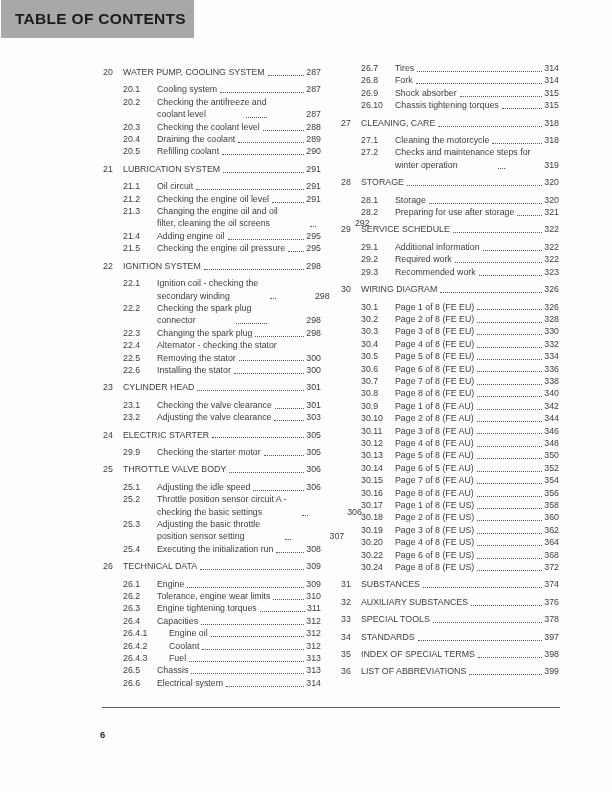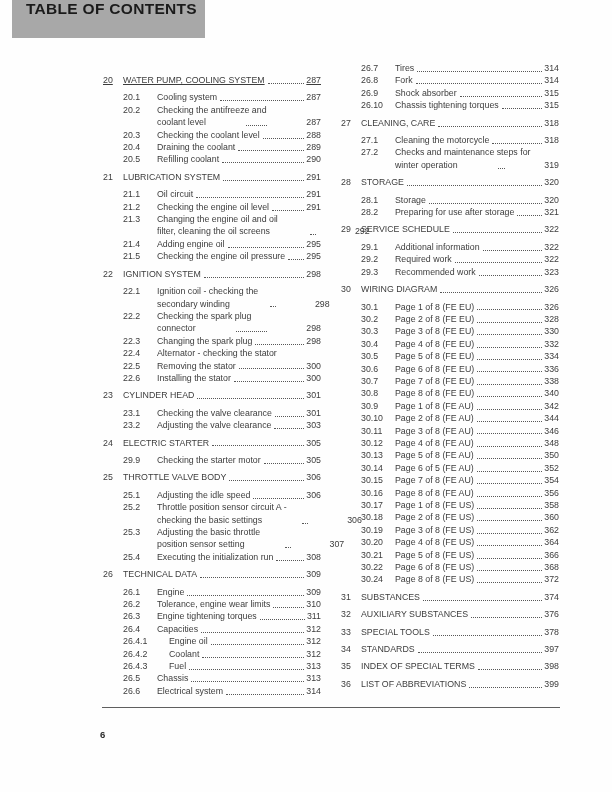--- a/index.html
+++ b/index.html
@@ -6,38 +6,38 @@
   .page {
     position:relative;
     width:612px; height:792px;
     background:#fefefe;
     font-family:"Liberation Sans", sans-serif;
     color:#3c3c3c;
     overflow:hidden;
   }
   
   .header-bar {
-    position:absolute; left:12px; top:0;
+    position:absolute; left:1px; top:0;
     width:193px; height:38px;
     background:#a8a8a8;
-    display:flex; 
+    display:flex; align-items:center;
   }
   .header-title {
     font-size:15.5px; font-weight:bold; color:#1a1a1a;
     padding-left:14px; letter-spacing:0.3px; white-space:nowrap;
   }
   
   .columns {
     position:absolute; left:103px; top:62px; width:456px;
     display:flex; gap:20px;
   }
   .col { width:218px; font-size:8.8px; line-height:12.4px; }
   .row { display:flex; align-items:baseline; }
   .row.chapter { margin:5px 0; }
-  .col > .row.chapter:first-child { margin-top:12px;text-decoration:underline; }
+  .col > .row.chapter:first-child { margin-top:4px; }
   .lvl1 .num { flex:0 0 20px; }
   .lvl2 { padding-left:20px; }
   .lvl2 .num { flex:0 0 34px; }
   .lvl3 { padding-left:20px; }
   .lvl3 .num { flex:0 0 46px; }
   .cont.lvl2 { padding-left:54px;gap:37px; }
   .text { white-space:nowrap; }
   .leader {
     flex:1 1 auto; min-width:6px;
     border-bottom:1.5px dotted #575757;
@@ -524,26 +524,20 @@
           <span class="leader"></span>
           <span class="page-no">362</span>
         </div>
         <div class="row lvl2">
           <span class="num">30.20</span>
           <span class="text">Page 4 of 8 (FE US)</span>
           <span class="leader"></span>
           <span class="page-no">364</span>
         </div>
         <div class="row lvl2">
-          <span class="num">30.21</span>
-          <span class="text">Page 5 of 8 (FE US)</span>
-          <span class="leader"></span>
-          <span class="page-no">366</span>
-        </div>
-        <div class="row lvl2">
           <span class="num">30.22</span>
           <span class="text">Page 6 of 8 (FE US)</span>
           <span class="leader"></span>
           <span class="page-no">368</span>
         </div>
         <div class="row lvl2">
           <span class="num">30.24</span>
           <span class="text">Page 8 of 8 (FE US)</span>
           <span class="leader"></span>
           <span class="page-no">372</span>

